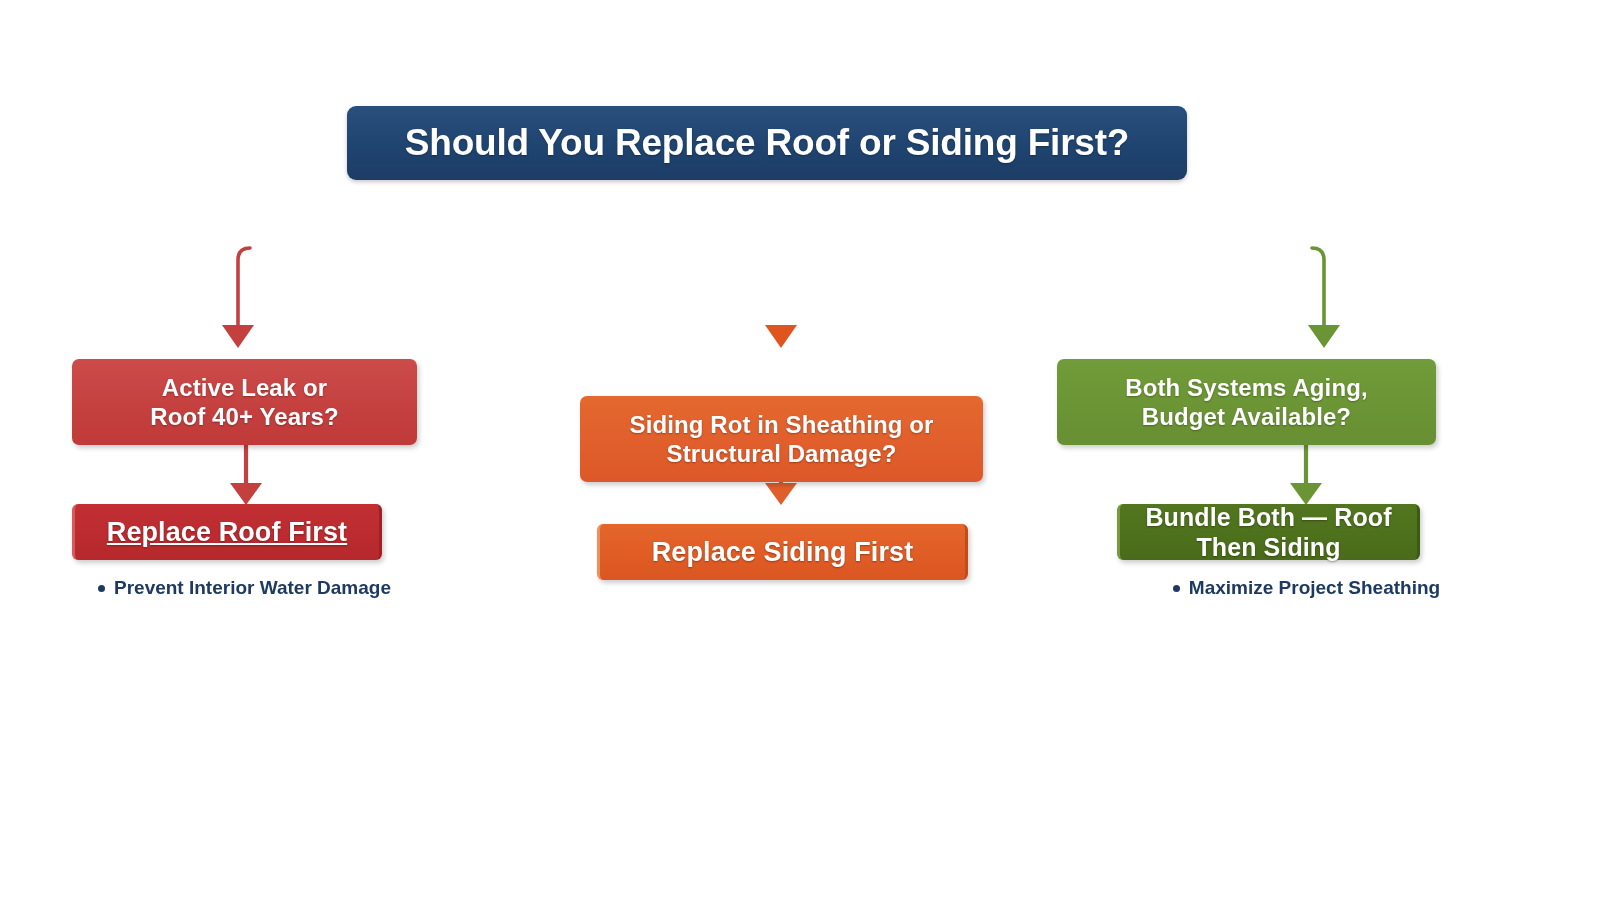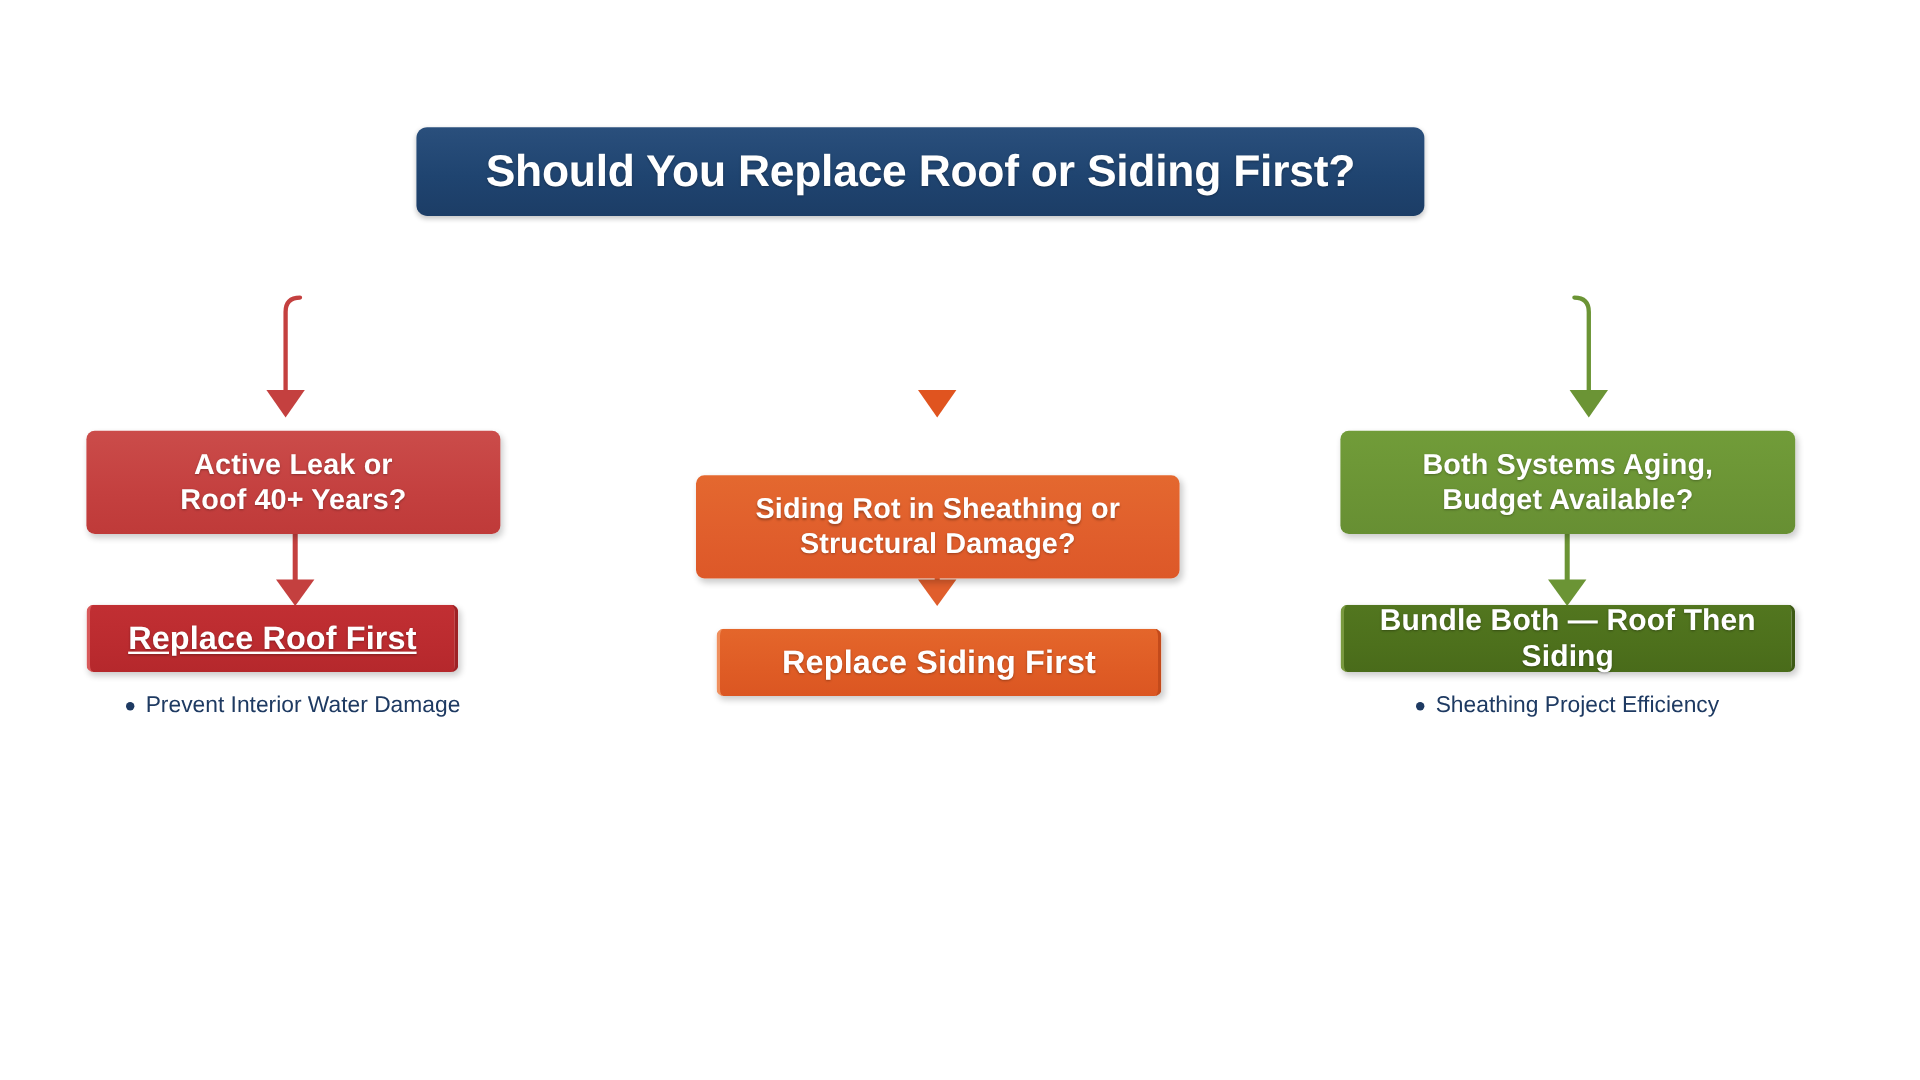--- a/index.html
+++ b/index.html
@@ -74,21 +74,21 @@
     left: 72px; top: 359px; width: 345px;
     background: linear-gradient(180deg, #cb4c4a 0%, #c4403f 60%, #bf3a39 100%);
     text-align: center;
   }
   #decision-siding {
     left: 580px; top: 359px; width: 403px;
     background: linear-gradient(180deg, #e4682f 0%, #e05e2c 60%, #dd5828 100%);
     margin-top: 37px;
   }
   #decision-both {
-    left: 1117px; top: 359px; width: 379px;
+    left: 1057px; top: 359px; width: 379px;
     background: linear-gradient(180deg, #719c39 0%, #6b9435 60%, #678f33 100%);
   }
 
   
   .outcome {
     height: 56px;
     font-size: 27px;
     font-weight: 700;
     box-shadow: 2px 3px 5px rgba(0,0,0,0.20);
     text-shadow: 0 1px 2px rgba(0,0,0,0.32);
@@ -102,38 +102,38 @@
     text-decoration: underline;
   }
   #outcome-siding {
     left: 597px; top: 504px; width: 371px;
     background: linear-gradient(180deg, #e4662b 0%, #df5c25 60%, #db5622 100%);
     border-left: 3px solid #ef8f5d;
     border-right: 3px solid #c34a1b;
     margin-top: 20px;
   }
   #outcome-bundle {
-    left: 1117px; top: 504px; width: 379px;
+    left: 1117px; top: 504px; width: 303px;
     background: linear-gradient(180deg, #52761f 0%, #4d701c 60%, #496b1a 100%);
     border-left: 3px solid #79993f;
     border-right: 3px solid #3d5a15;
     font-size: 25px;
   }
 
   
   .caption {
     position: absolute;
     top: 575px;
     height: 26px;
     display: flex;
     align-items: center;
     justify-content: center;
     color: #1e3a62;
     font-size: 19px;
-    font-weight: 400;
+    font-weight: 700;
     white-space: nowrap;
   }
   .caption .dot {
     display: inline-block;
     width: 7px;
     height: 7px;
     border-radius: 50%;
     background: #1e3a62;
     margin-right: 9px;
     flex: 0 0 auto;
@@ -224,16 +224,16 @@
   </div>
 
   <div class="caption" id="caption-roof">
     <span class="dot"></span>
     <span>Prevent Interior Water Damage</span>
   </div>
 
 
   <div class="caption" id="caption-bundle">
     <span class="dot"></span>
-    <span>Sheathing Project Efficiency</span>
+    <span>Maximize Project Sheathing</span>
   </div>
 
 </div>
 
 </body></html>

